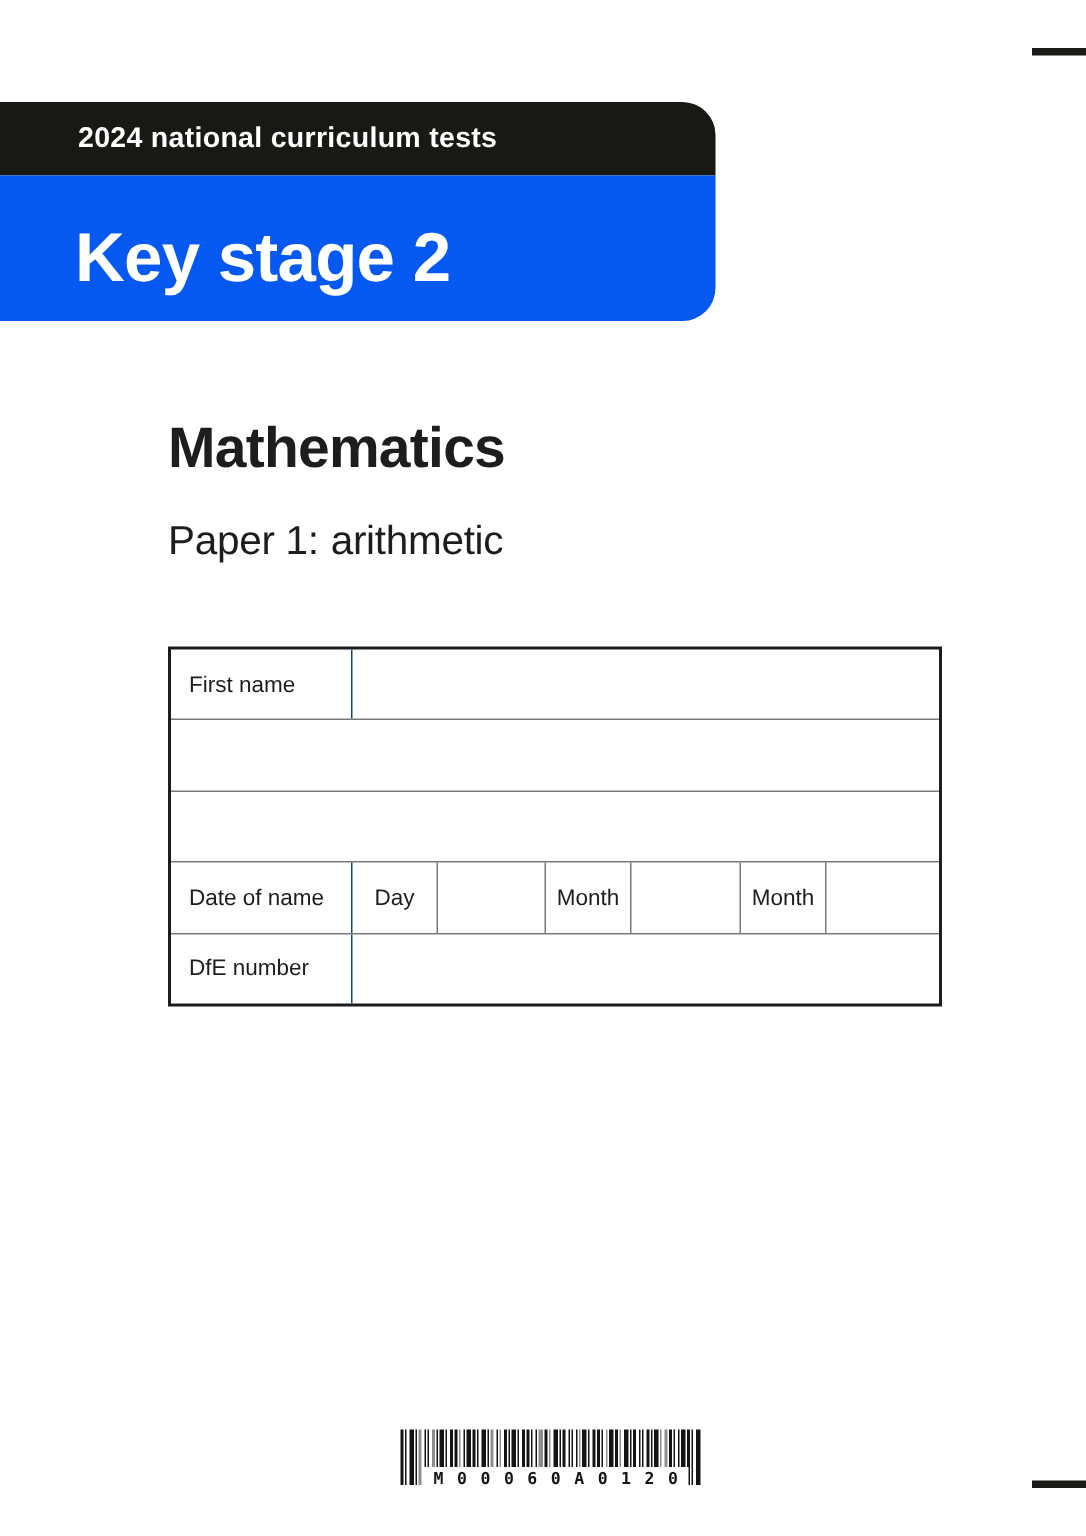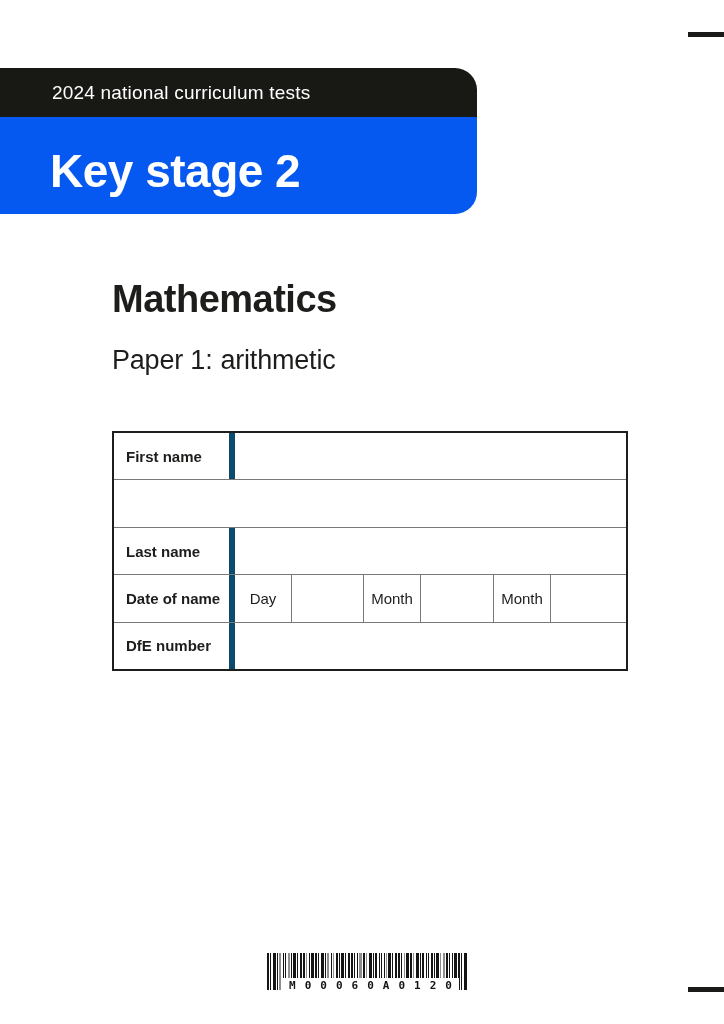--- a/index.html
+++ b/index.html
@@ -16,21 +16,21 @@
   .regmark.top{top:32px;}
   .regmark.bottom{top:987px;}
 
   
   .banner{position:absolute;left:0;top:68px;width:477px;}
   .banner-black{
     height:49px;background:#181815;border-radius:0 22px 0 0;
     display:flex;align-items:center;padding-left:52px;box-sizing:border-box;
   }
   .banner-black span{
-    color:#ffffff;font-size:19px;font-weight:400;letter-spacing:.2px;
+    color:#ffffff;font-size:19px;font-weight:700;letter-spacing:.2px;
   }
   .banner-blue{
     height:97px;background:#0559f0;border-radius:0 0 22px 0;
     display:flex;align-items:center;padding-left:50px;padding-top:10px;box-sizing:border-box;
   }
   .banner-blue span{
     color:#ffffff;font-size:46px;font-weight:700;letter-spacing:-.5px;
   }
 
   
@@ -47,22 +47,22 @@
   
   .details-table{
     position:absolute;left:112px;top:431px;width:516px;height:240px;
     border:2px solid #1d1d1b;box-sizing:border-box;
     display:flex;flex-direction:column;
     font-size:15px;
   }
   .t-row{flex:1;display:flex;border-bottom:1px solid #7a7a7a;min-height:0;}
   .t-row:last-child{border-bottom:none;}
   .t-label{
-    width:121px;flex:0 0 121px;border-right:6px solid #0c4a6e;
-    display:flex;align-items:center;padding-left:12px;box-sizing:border-box;font-weight:bold;
+    width:121px;flex:0 0 121px;border-right:1px solid #0c4a6e;
+    display:flex;align-items:center;padding-left:12px;box-sizing:border-box;
   }
   .t-value{flex:1;}
   .dob-cell{border-right:1px solid #7a7a7a;display:flex;align-items:center;justify-content:center;box-sizing:border-box;}
   .dob-lab-day{flex:0 0 57px;}
   .dob-in-day{flex:0 0 72px;}
   .dob-lab-month{flex:0 0 57px;}
   .dob-in-month{flex:0 0 73px;}
   .dob-lab-year{flex:0 0 57px;}
   .dob-in-year{flex:1;border-right:none;}
 
@@ -107,21 +107,20 @@
     <div class="t-row">
       <div class="t-label">First name</div>
       <div class="t-value"></div>
     </div>
 
     <div class="t-row">
       <div class="t-value"></div>
     </div>
 
     <div class="t-row">
-      <div class="t-label">Last name</div>
       <div class="t-value"></div>
     </div>
 
     <div class="t-row">
       <div class="t-label">Date of name</div>
       <div class="dob-cell dob-lab-day">Day</div>
       <div class="dob-cell dob-in-day"></div>
       <div class="dob-cell dob-lab-month">Month</div>
       <div class="dob-cell dob-in-month"></div>
       <div class="dob-cell dob-lab-year">Month</div>

